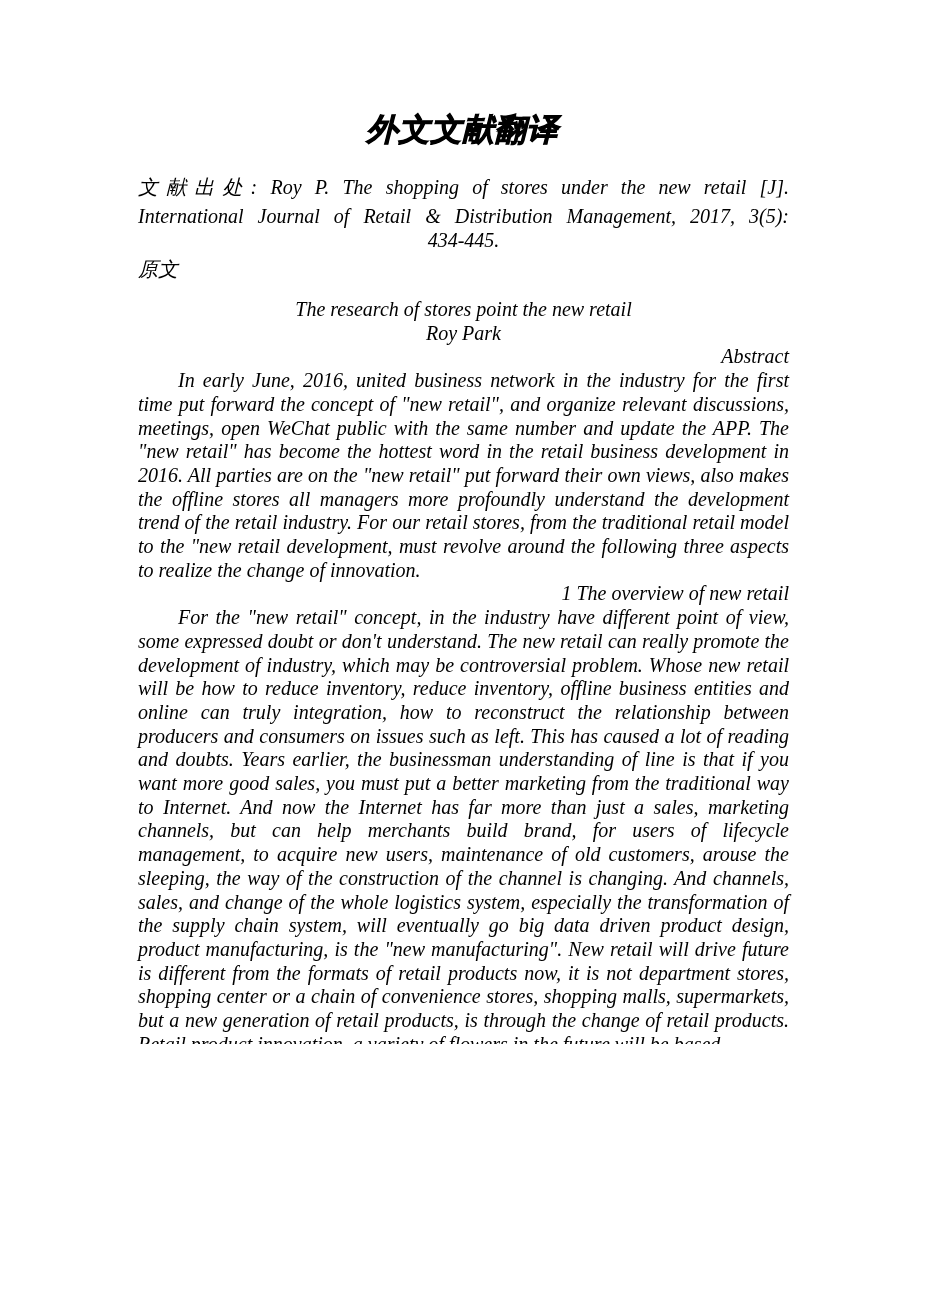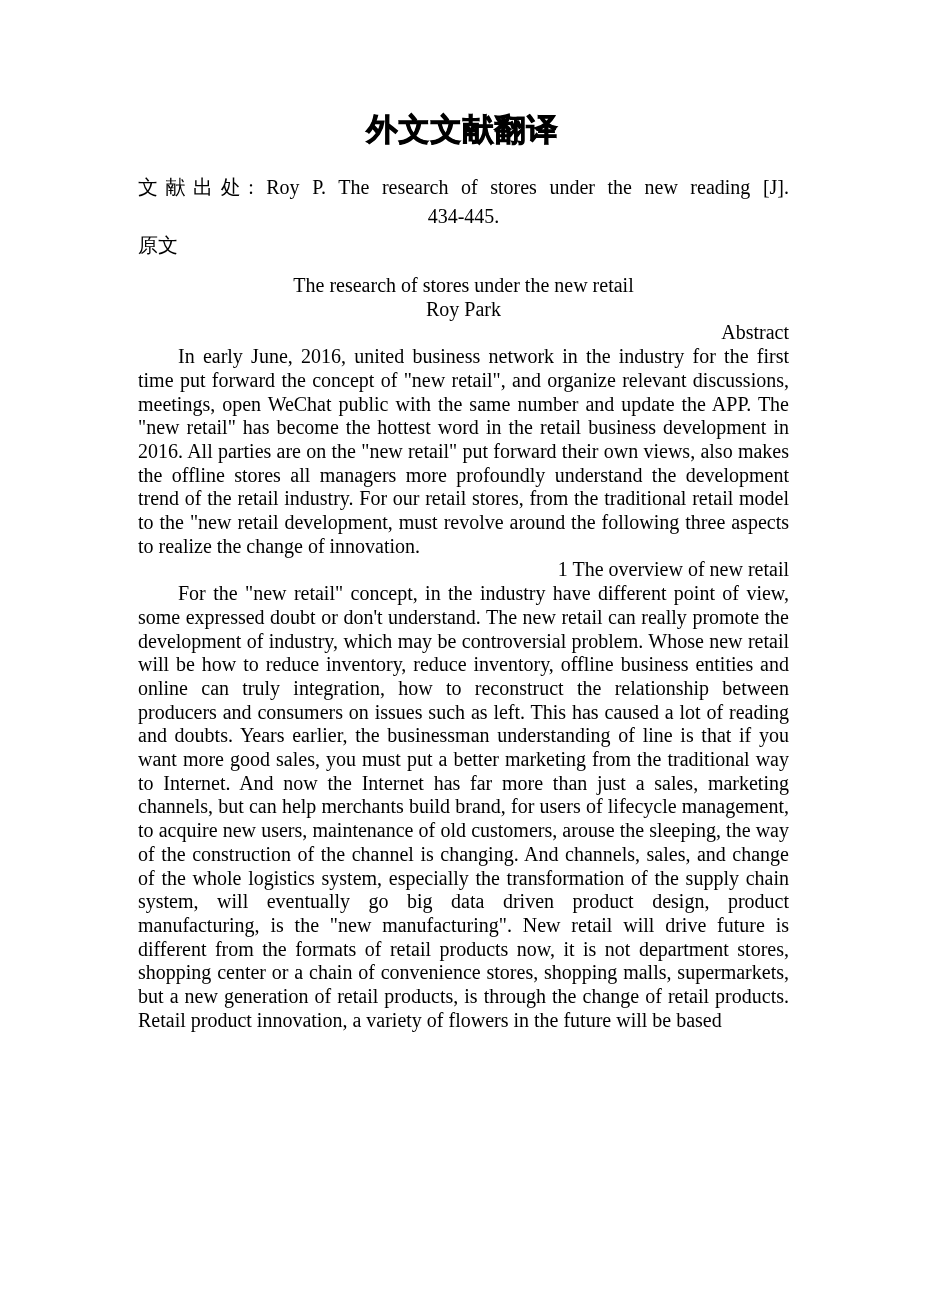--- a/index.html
+++ b/index.html
@@ -11,20 +11,21 @@
     position: relative;
     width: 925px;
     height: 1044px;
     background: #ffffff;
     color: #000000;
     font-family: "Liberation Serif", serif;
     font-size: 20px;
     overflow: hidden;
     box-sizing: border-box;
     padding-top: 112px;
+    font-style: italic;
   }
   .doc-title {
     margin: 0;
     text-align: center;
     font-family: "Liberation Sans", sans-serif;
     font-weight: 900;
     font-size: 31px;
     line-height: 36px;
     letter-spacing: 1px;
     -webkit-text-stroke: 1px #000;
@@ -73,27 +74,28 @@
 </head>
 <body>
 
 <div class="page">
 
   <h1 class="doc-title">外文文献翻译</h1>
 
   <div class="content">
 
     <div class="citation">
-      <div class="cit-line-first">文献出处: Roy P. The research of stores under the new reading [J].</div>
+      <div class="cit-line-first">文献出处: Roy P. The shopping of stores under the new retail [J].</div>
+      <div class="cit-line-mid">International Journal of Retail &amp; Distribution Management, 2017, 3(5):</div>
       <div class="cit-line-last">434-445.</div>
     </div>
 
     <div class="orig-label">原文</div>
 
-    <div class="centered article-title">The research of stores under the new retail</div>
+    <div class="centered article-title">The research of stores point the new retail</div>
 
     <div class="centered">Roy Park</div>
 
     <div class="plain-line">Abstract</div>
 
     <p class="body-para">In early June, 2016, united business network in the industry for the first time put forward the concept of "new retail", and organize relevant discussions, meetings, open WeChat public with the same number and update the APP. The "new retail" has become the hottest word in the retail business development in 2016. All parties are on the "new retail" put forward their own views, also makes the offline stores all managers more profoundly understand the development trend of the retail industry. For our retail stores, from the traditional retail model to the "new retail development, must revolve around the following three aspects to realize the change of innovation.</p>
 
 
     <div class="plain-line">1 The overview of new retail</div>
 

